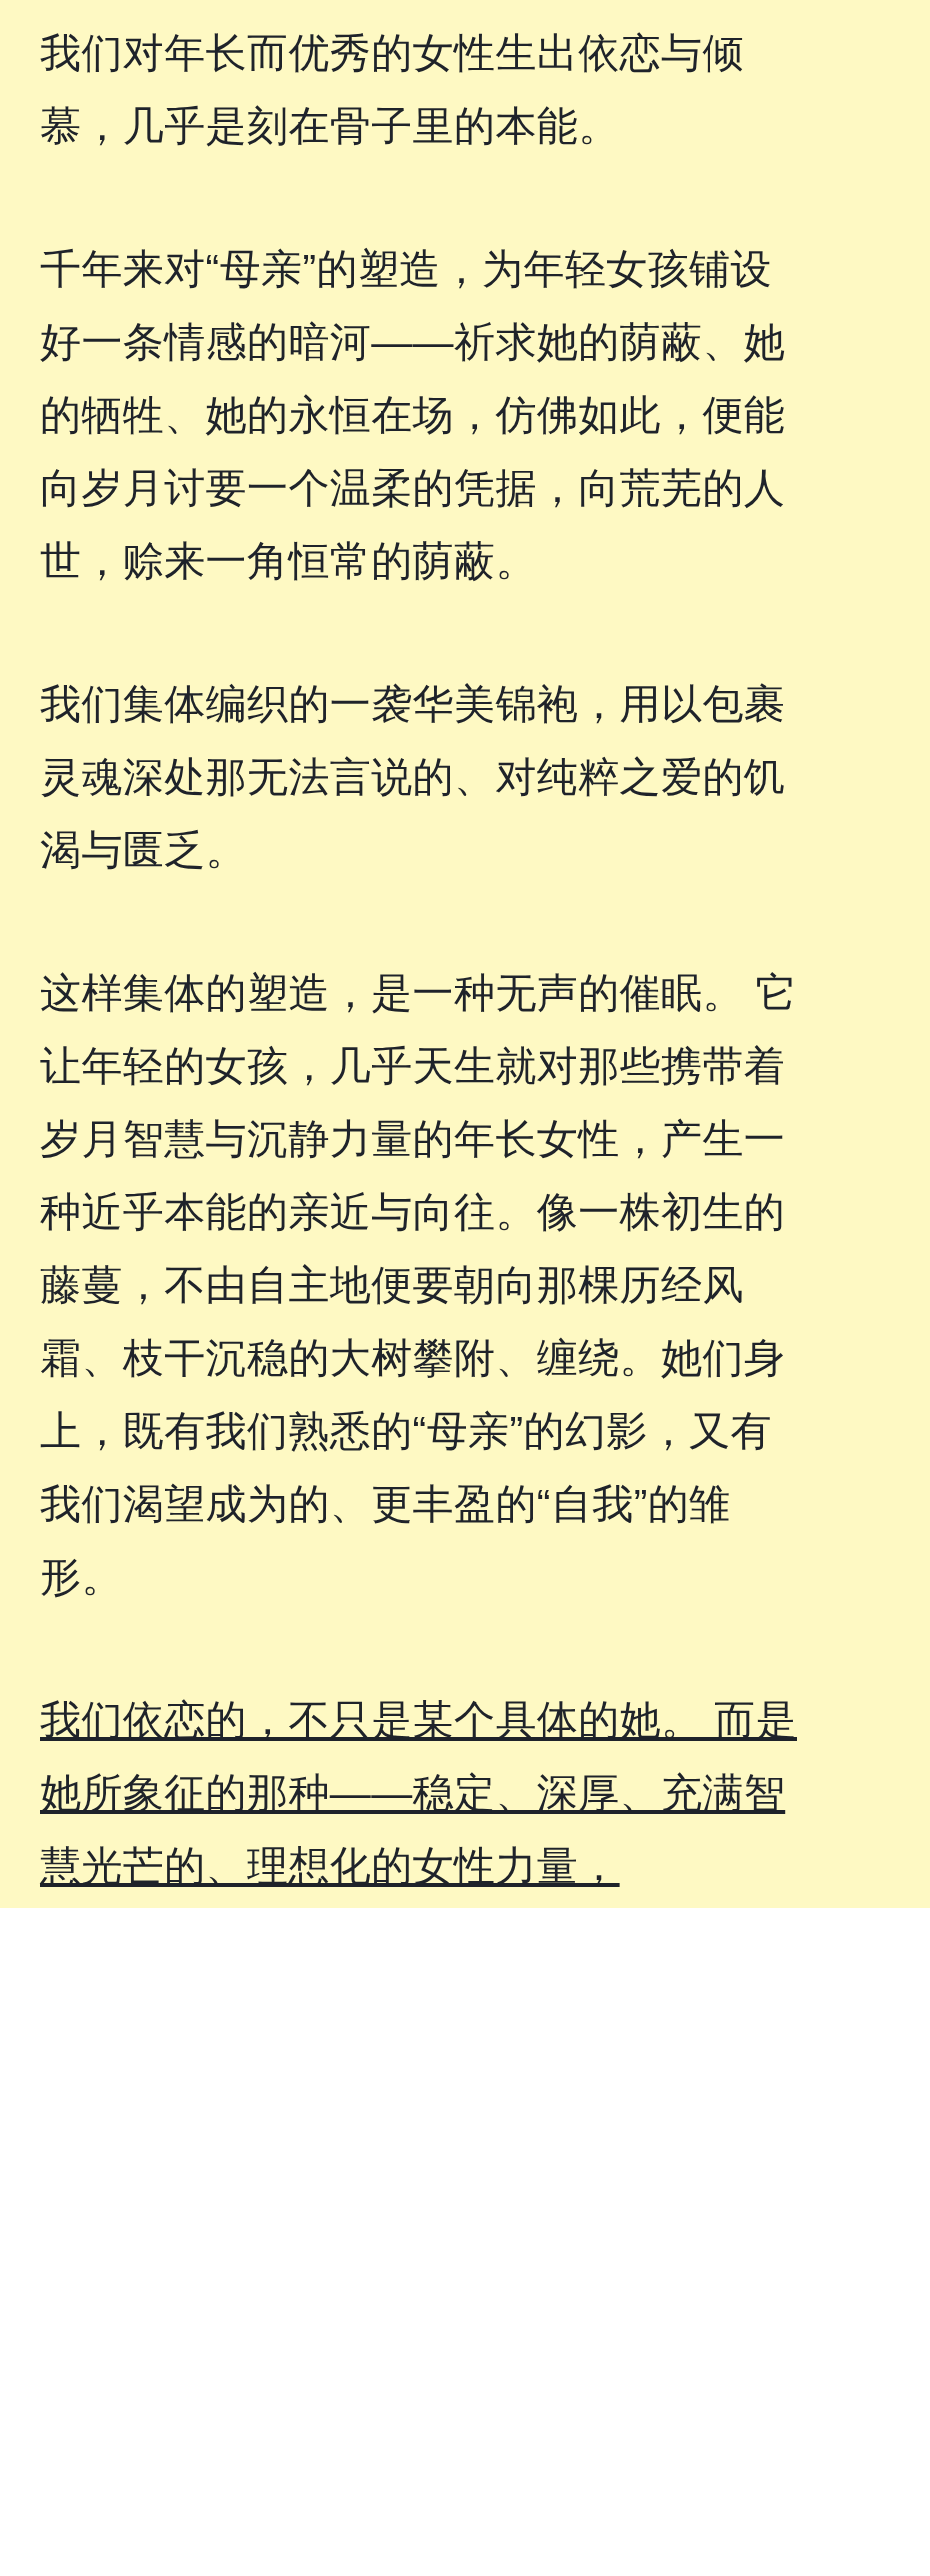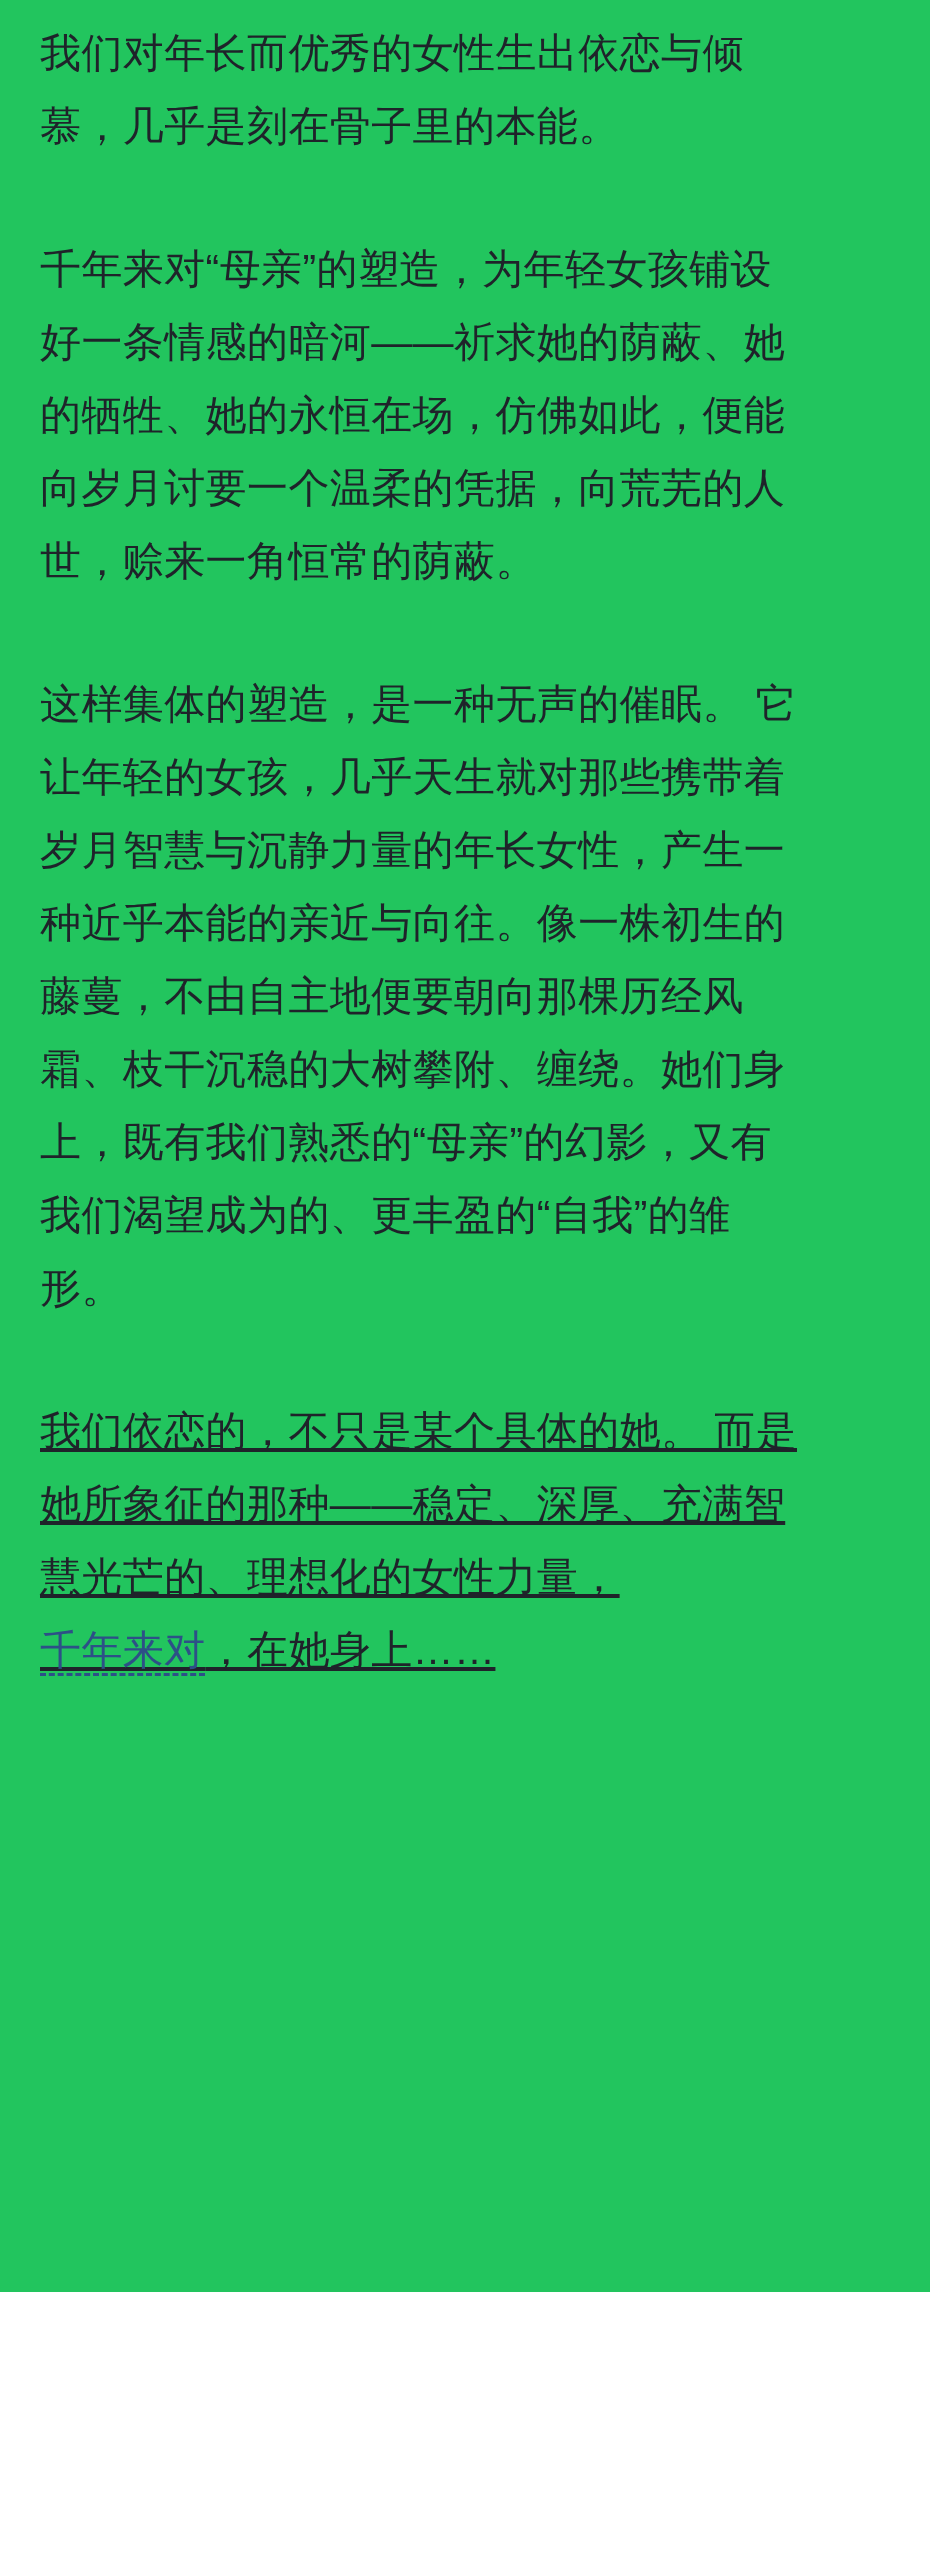--- a/index.html
+++ b/index.html
@@ -2,23 +2,23 @@
 <html lang="zh" style="font-size:11.6px"><head>
 <meta charset="utf-8">
 <style>
   html, body {
     margin: 0;
     padding: 0;
     background: #ffffff;
   }
   .page {
     width: 930px;
-    height: 2292px;
+    height: 1908px;
     overflow: hidden;
-    background: #22c55e;
+    background: #fef9c3;
     box-sizing: border-box;
   }
   .article {
     box-sizing: border-box;
     width: 100%;
     padding: 16.7px 40px 27px 40px;
     font-family: "Liberation Sans", "DejaVu Sans", sans-serif;
     font-size: 41px;
     line-height: 73px;
     letter-spacing: 0.4px;
@@ -44,20 +44,21 @@
     text-underline-offset: 8.7px;
   }
 </style>
 </head>
 <body>
 
 <div class="page">
   <div class="article">
     <p>我们对年长而优秀的女性生出依恋与倾慕，几乎是刻在骨子里的本能。</p>
     <p>千年来对“母亲”的塑造，为年轻女孩铺设好一条情感的暗河——祈求她的荫蔽、她的牺牲、她的永恒在场，仿佛如此，便能向岁月讨要一个温柔的凭据，向荒芜的人世，赊来一角恒常的荫蔽。</p>
+    <p>我们集体编织的一袭华美锦袍，用以包裹灵魂深处那无法言说的、对纯粹之爱的饥渴与匮乏。</p>
     <p>这样集体的塑造，是一种无声的催眠。 它让年轻的女孩，几乎天生就对那些携带着岁月智慧与沉静力量的年长女性，产生一种近乎本能的亲近与向往。像一株初生的藤蔓，不由自主地便要朝向那棵历经风霜、枝干沉稳的大树攀附、缠绕。她们身上，既有我们熟悉的“母亲”的幻影，又有我们渴望成为的、更丰盈的“自我”的雏形。</p>
     <p>
       <span>我们依恋的，不只是某个具体的她。 而是她所象征的那种——稳定、深厚、充满智慧光芒的、理想化的女性力量，</span><br>
       <a href="#" class="inline-link">千年来对</a><span>，在她身上……</span>
     </p>
   </div>
 </div>
 
 
 </body></html>

